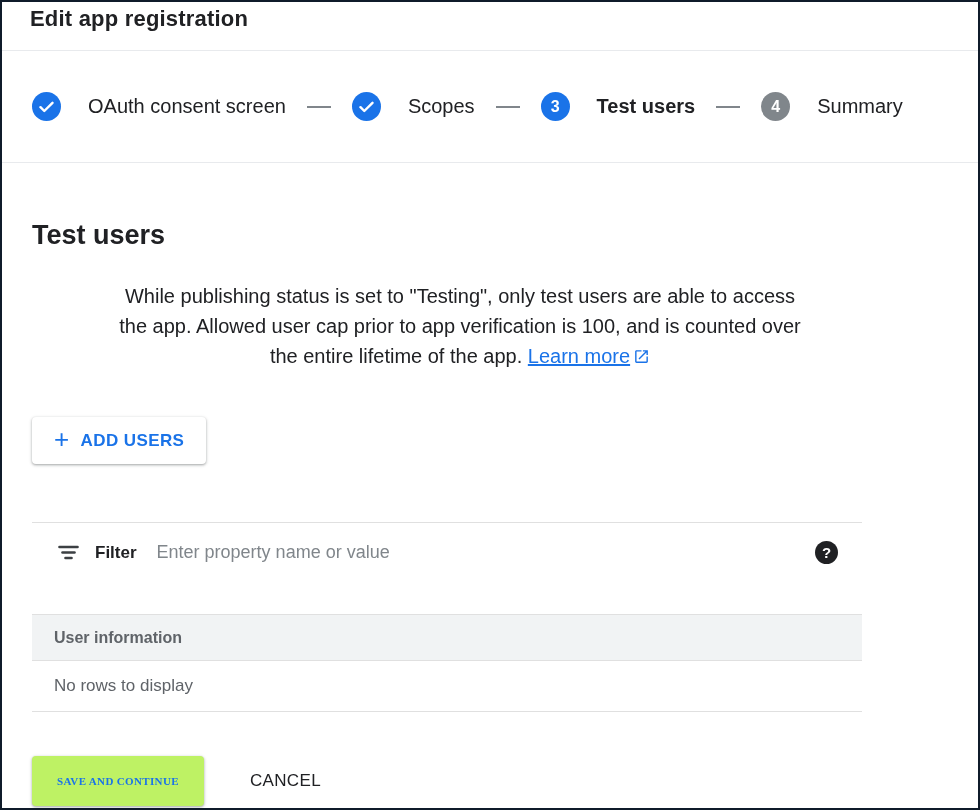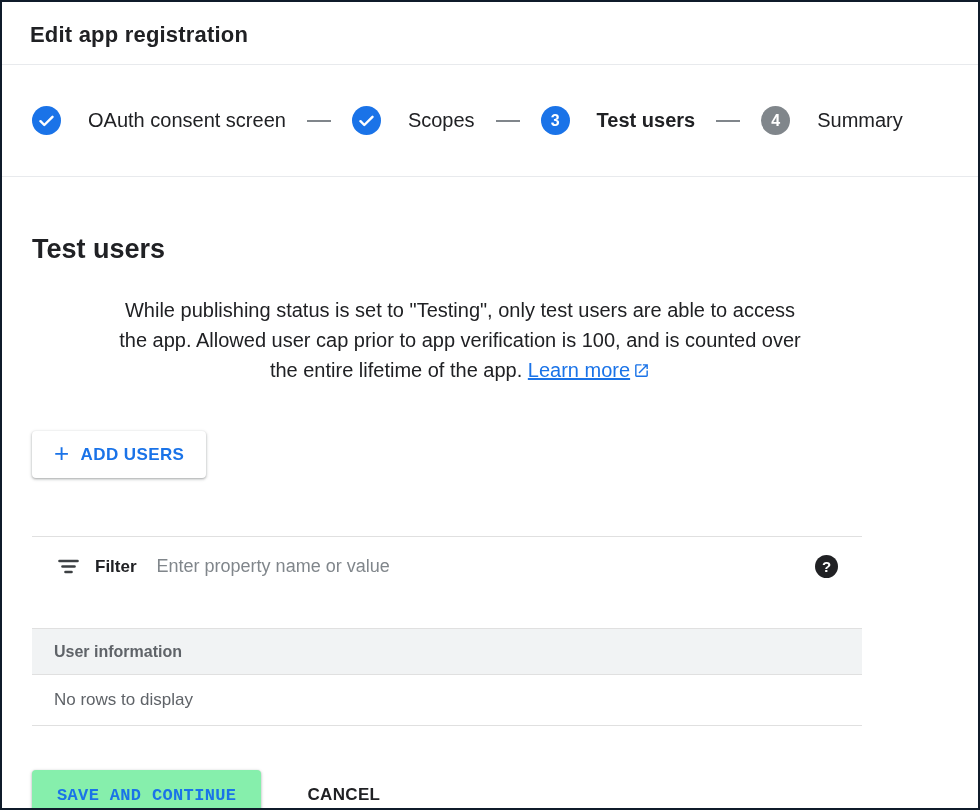--- a/index.html
+++ b/index.html
@@ -9,23 +9,23 @@
   .page {
     width: 980px; height: 810px;
     border: 2px solid #0f1b2a;
     background: #ffffff;
     overflow: hidden;
     position: relative;
   }
 
   
   .titlebar {
-    height: 63px;
-    display: flex; align-items: flex-end;
-    padding: 16px 28px;
+    height: 49px;
+    display: flex; align-items: flex-start;
+    padding: 4px 28px;
     border-bottom: 1px solid #e8eaed;
   }
   .titlebar h1 {
     font-size: 22px; font-weight: 600; color: #202124; letter-spacing: .2px;
   }
 
   
   .stepper {
     height: 112px;
     display: flex; align-items: center;
@@ -123,31 +123,31 @@
     background: #ffffff;
     border-bottom: 1px solid #e0e0e0;
     font-size: 17px; color: #5f6368;
   }
 
   
   .actions { margin-top: 44px; display: flex; align-items: center; }
   .btn-save {
     display: inline-flex; align-items: center;
     height: 50px; padding: 0 25px;
-    background: #86efac; border: none; border-radius: 4px;
+    background: #bef264; border: none; border-radius: 4px;
     box-shadow: 0 1px 2px 0 rgba(60,64,67,.30), 0 1px 3px 1px rgba(60,64,67,.15);
-    color: #1a73e8; font-family: Liberation Mono, monospace;
-    font-size: 17px; font-weight: 600; letter-spacing: .35px;
+    color: #1a73e8; font-family: Liberation Serif, serif;
+    font-size: 11px; font-weight: 600; letter-spacing: .35px;
     cursor: pointer;
   }
   .btn-cancel {
     margin-left: 38px;
     background: transparent; border: none;
     color: #202124; font-family: inherit;
-    font-size: 17px; font-weight: 700; letter-spacing: .35px;
+    font-size: 17px; font-weight: 400; letter-spacing: .35px;
     cursor: pointer; padding: 10px 8px;
   }
 </style>
 </head>
 <body>
 
 <div class="page">
 
   <div class="titlebar">
     <h1>Edit app registration</h1>

